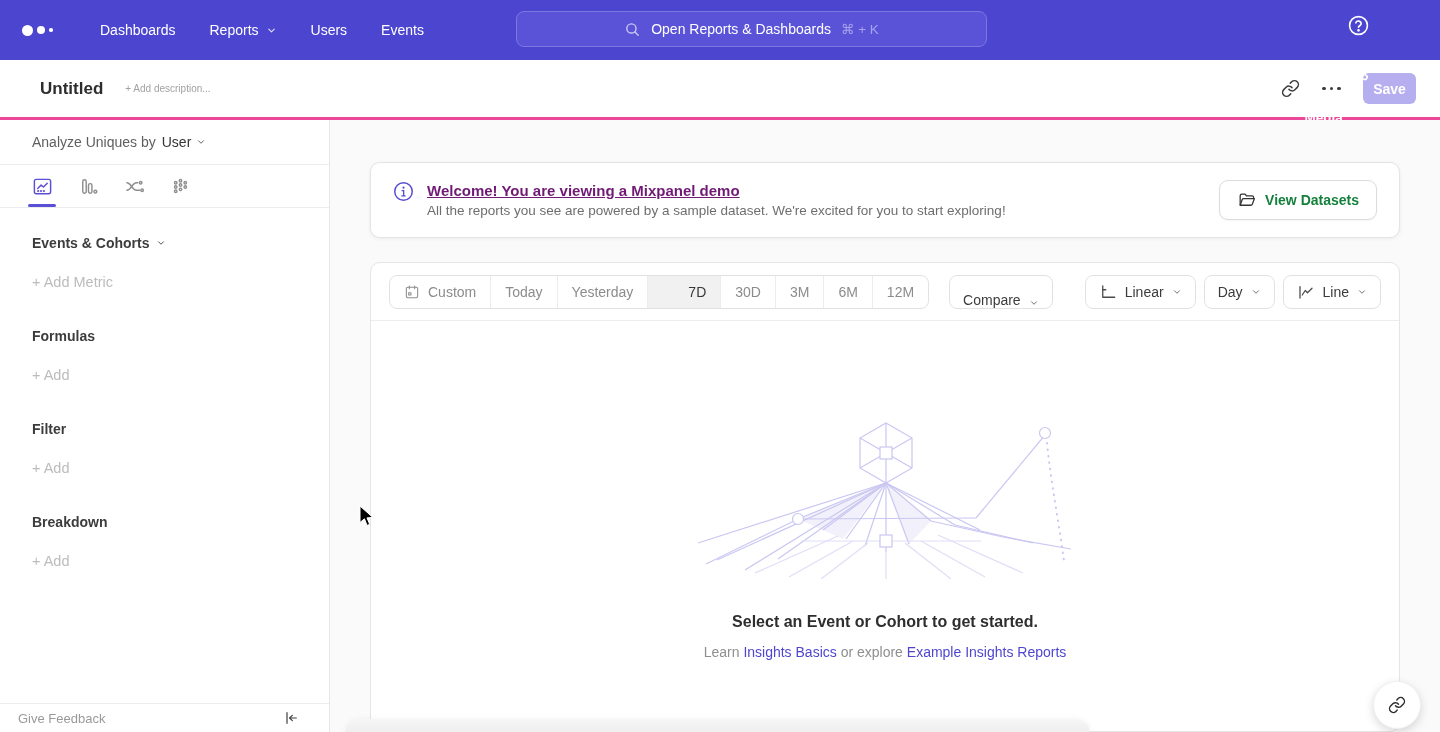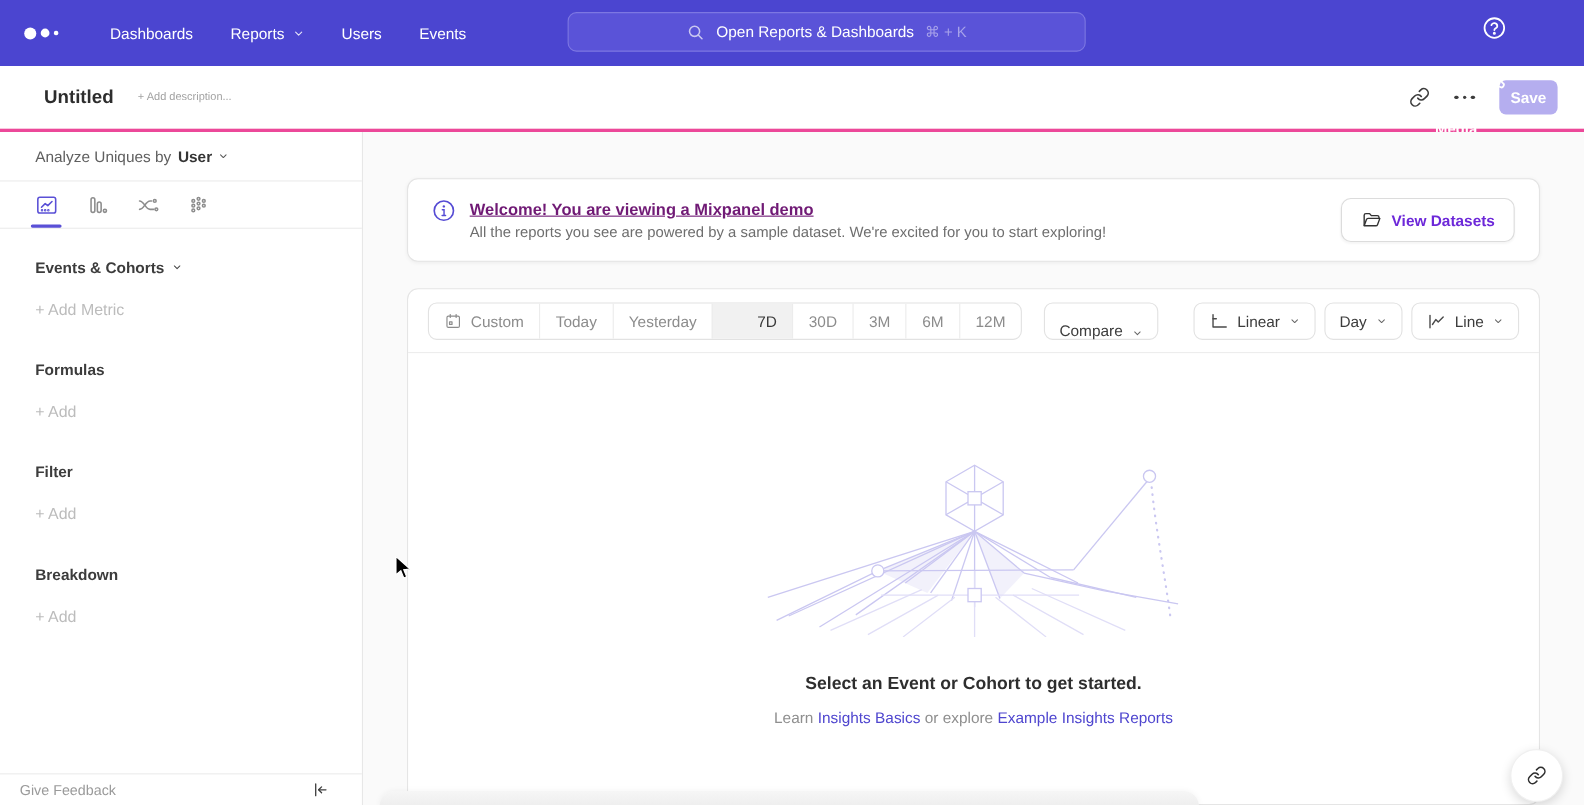--- a/index.html
+++ b/index.html
@@ -36,21 +36,21 @@
   .savebtn { width:53px; height:31px; background:#b5aeef; color:#fff; font-size:14px; font-weight:600; border:none; border-radius:6px; display:flex; align-items:center; justify-content:center; cursor:pointer; }
 
   
   .bodyrow { display:flex; height:612px; }
   .sidebar { width:330px; background:#fff; border-right:1px solid #e7e7e7; position:relative; flex:none; }
   .main { flex:1; position:relative; background:#fafafa; }
 
   
   .analyze { height:45px; display:flex; align-items:center; gap:6px; padding:0 32px; border-bottom:1px solid #ececec; font-size:14px; }
   .analyze .pre { color:#5f5f5f; }
-  .analyze .val { color:#353535; font-weight:700; display:flex; align-items:center; gap:5px; cursor:pointer; }
+  .analyze .val { color:#353535; font-weight:400; display:flex; align-items:center; gap:5px; cursor:pointer; }
   .analyze .chev { width:10px; height:10px; stroke:#555; }
   .tabsrow { height:43px; display:flex; align-items:center; padding:0 0 0 28px; border-bottom:1px solid #ececec; gap:18px; }
   .tab { width:28px; height:100%; display:flex; align-items:center; justify-content:center; position:relative; cursor:pointer; }
   .tab svg { width:21px; height:21px; fill:none; stroke:#8d8d8d; stroke-width:1.5; stroke-linecap:round; stroke-linejoin:round; }
   .tab.active svg { stroke:#5a50d6; }
   .tab.active::after { content:""; position:absolute; bottom:0; left:0; width:28px; height:3px; background:#5a50d6; border-radius:2px; }
   .side-pad { padding:0 32px; }
   .sec-title { margin-top:27px; font-size:14px; font-weight:700; color:#3c3c3c; display:flex; align-items:center; gap:7px; }
   .sec-title .chev { width:10px; height:10px; stroke:#444; }
   .sec-action { margin-top:23px; font-size:14.5px; color:#bcbcbc; cursor:pointer; }
@@ -58,21 +58,21 @@
   .side-bottom { position:absolute; bottom:0; left:0; right:0; height:29px; border-top:1px solid #ececec; display:flex; align-items:center; justify-content:space-between; padding:0 30px 0 18px; }
   .feedback { font-size:13px; color:#9a9a9a; cursor:pointer; }
   .collapse-i { width:16px; height:16px; fill:none; stroke:#3f3f3f; stroke-width:1.8; stroke-linecap:round; stroke-linejoin:round; cursor:pointer; }
 
   
   .banner { margin:42px 40px 0 40px; height:76px; background:#fff; border:1px solid #e4e4e4; border-radius:10px; box-shadow:0 1px 4px rgba(0,0,0,.06); display:flex; align-items:center; padding:0 22px; }
   .info-ic { width:21px; height:21px; flex:none; align-self:flex-start; margin-top:18px; }
   .banner-text { margin-left:13px; }
   .banner-title { font-size:15px; font-weight:700; color:#701a75;text-decoration:underline; }
   .banner-sub { font-size:13.5px; color:#6e6e6e; margin-top:4px; }
-  .viewds { margin-left:auto; height:40px; padding:0 17px; background:#fff; border:1px solid #dcdcdc; border-radius:9px; display:flex; align-items:center; gap:9px; font-size:14px; font-weight:600; color:#6d28d9; cursor:pointer; box-shadow:0 1px 2px rgba(0,0,0,.04); }
+  .viewds { margin-left:auto; height:40px; padding:0 17px; background:#fff; border:1px solid #dcdcdc; border-radius:9px; display:flex; align-items:center; gap:9px; font-size:14px; font-weight:600; color:#15803d; cursor:pointer; box-shadow:0 1px 2px rgba(0,0,0,.04); }
   .viewds svg { width:19px; height:19px; fill:none; stroke:#333; stroke-width:1.6; stroke-linejoin:round; }
 
   
   .card { margin:24px 40px 0 40px; height:470px; background:#fff; border:1px solid #e5e5e5; border-radius:10px; position:relative; }
   .controls { height:58px; display:flex; align-items:center; padding:0 18px; border-bottom:1px solid #ededed; }
   .segwrap { display:flex; align-items:stretch; height:34px; border:1px solid #e2e2e2; border-radius:8px; overflow:hidden; background:#fff; }
   .seg { display:flex; align-items:center; gap:8px; padding:0 14px; font-size:14px; color:#8c8c8c; border-left:1px solid #ececec; cursor:pointer; white-space:nowrap; }
   .seg:first-child { border-left:none; }
   .seg.active { background:#f1f1f1; color:#383838; font-weight:500;padding-left:40px; }
   .seg svg { width:16px; height:16px; fill:none; stroke:#8c8c8c; stroke-width:1.6; stroke-linecap:round; stroke-linejoin:round; }

